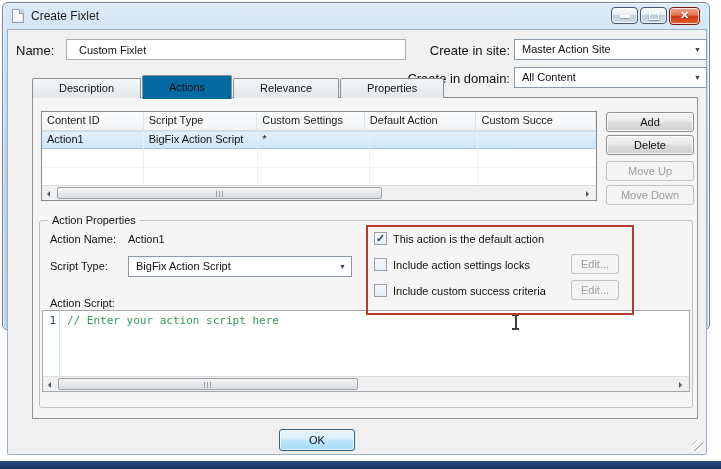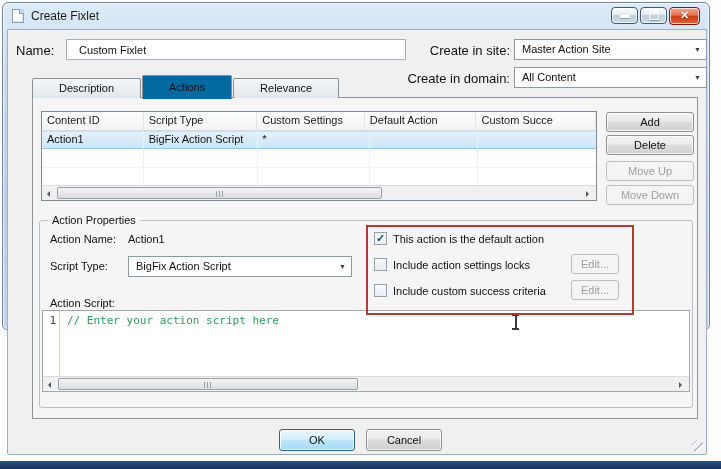--- a/index.html
+++ b/index.html
@@ -164,20 +164,21 @@
       <span class="lbl" style="left:336px; top:41px; width:166px; text-align:right;">Create in domain:</span>
       <div class="combo" style="left:506px; top:37px; width:193px;">
         <span class="combo-text">All Content</span>
         <span class="combo-arrow">▼</span>
       </div>
 
       <div class="tabs">
         <div class="tab">Description</div>
         <div class="tab active">Actions</div>
         <div class="tab">Relevance</div>
+        <div class="tab">Properties</div>
       </div>
 
       <div class="tabpanel">
 
         <div class="table">
           <div class="thead">
             <div class="hcell c1">Content ID</div>
             <div class="hcell c2">Script Type</div>
             <div class="hcell c4">Custom Settings</div>
             <div class="hcell c3">Default Action</div>
@@ -257,20 +258,19 @@
               <div class="sb-thumb" style="left:15px; width:300px;">
                 <span class="sb-grip"></span>
               </div>
             </div>
           </div>
         </div>
 
       </div>
 
       <div class="btn default footer-btn" style="position:absolute; left:271px; top:399px;">OK</div>
-      <div class="btn footer-btn" style="position:absolute; left:358px; top:399px;">Cancel</div>
 
       <div class="grip"></div>
     </div>
   </div>
 
   <div class="bottom-strip"></div>
 </div>
 
 </body></html>

